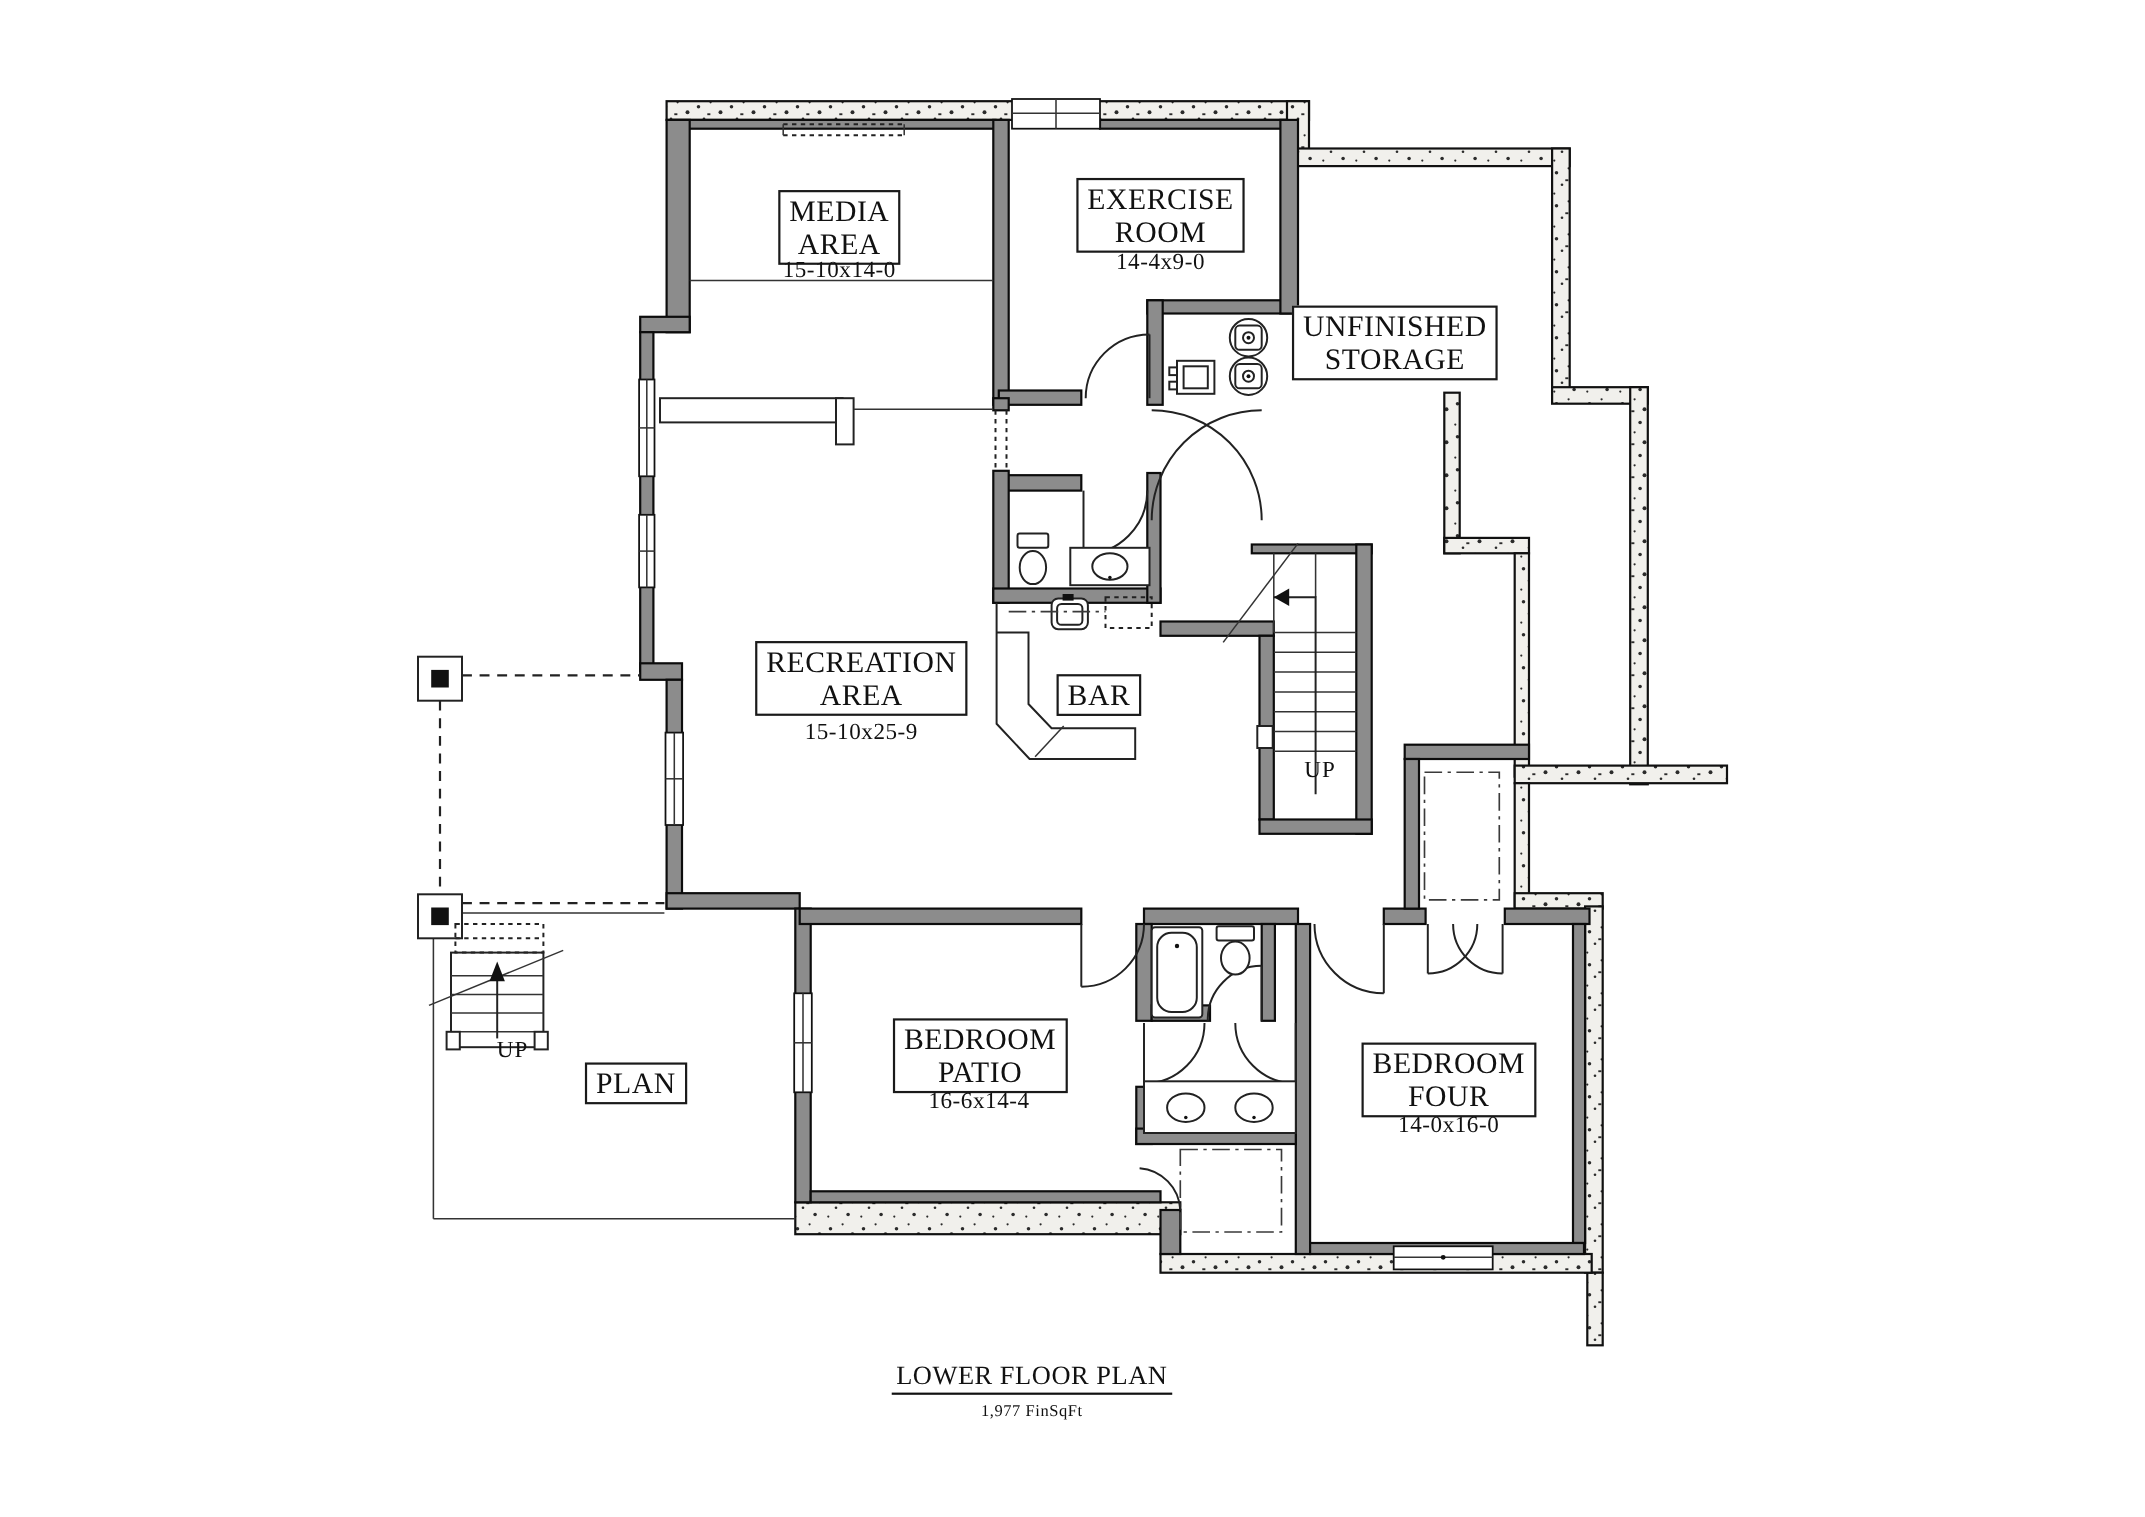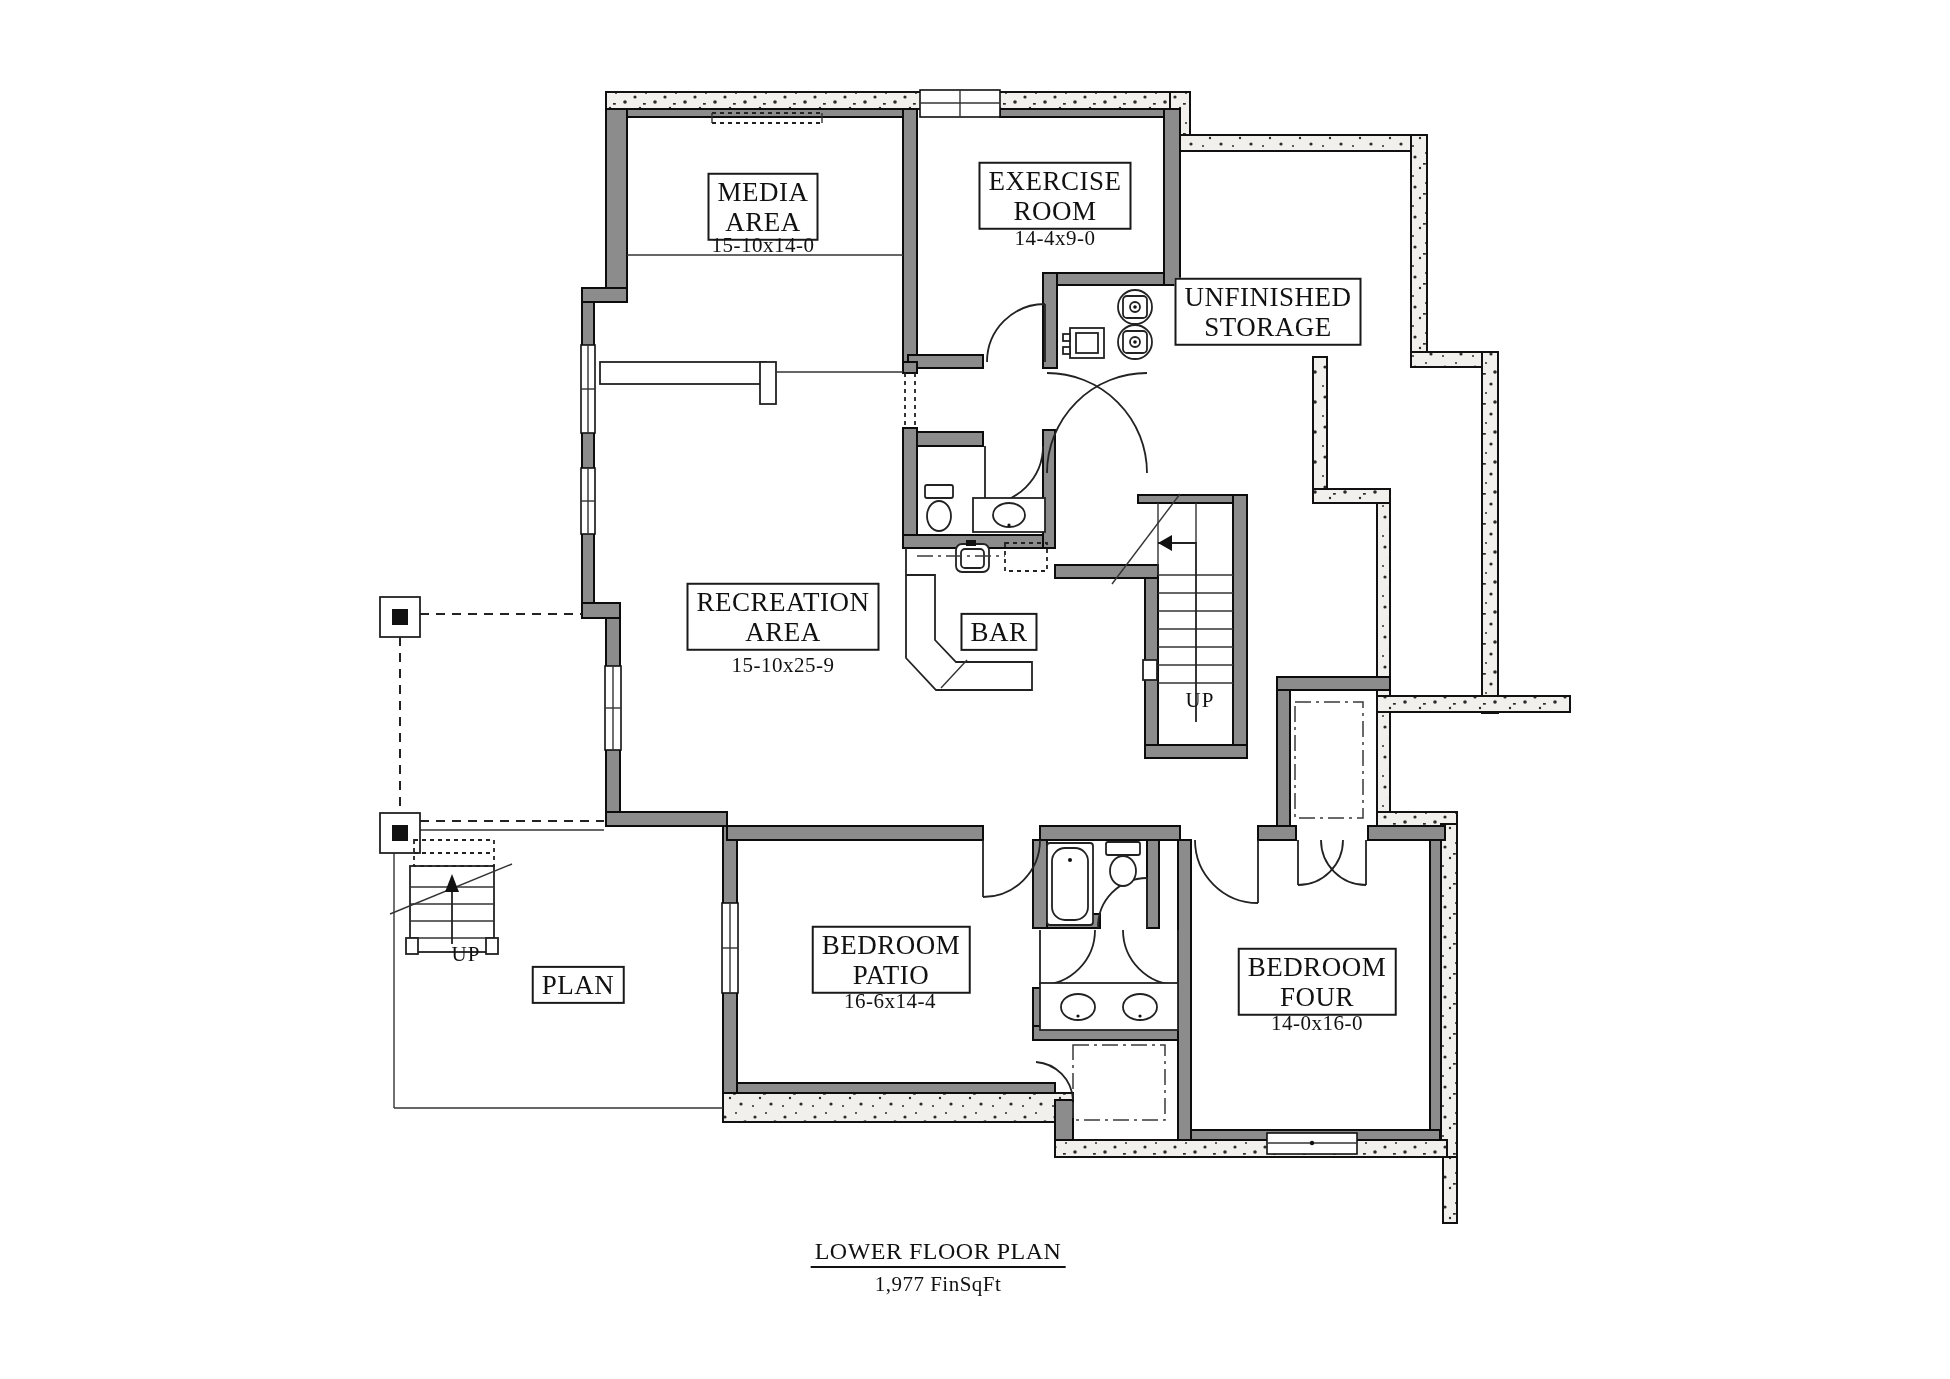--- a/index.html
+++ b/index.html
@@ -18,21 +18,21 @@
   .arc{fill:none;stroke:#222;stroke-width:1.8;}
   .win{fill:#ffffff;stroke:#111;stroke-width:1.6;}
   .blk{fill:#111;}
   
   .rlabel{position:absolute;transform:translate(-50%,-50%);border:2px solid #1a1a1a;background:#fff;
           font-size:27px;line-height:1.12;padding:2px 8px;text-align:center;letter-spacing:.5px;white-space:nowrap;}
   .dim{position:absolute;transform:translate(-50%,-50%);font-size:21px;letter-spacing:.5px;white-space:nowrap;}
   .up{position:absolute;transform:translate(-50%,-50%);font-size:21px;letter-spacing:1px;text-align:right;}
   .ttl{position:absolute;transform:translate(-50%,-50%);font-size:24px;letter-spacing:.5px;
        border-bottom:2px solid #111;padding:0 4px 1px 4px;white-space:nowrap;}
-  .sub{position:absolute;transform:translate(-50%,-50%);font-size:21px;letter-spacing:.5px;white-space:nowrap;}
+  .sub{position:absolute;transform:translate(-50%,-50%);font-size:15px;letter-spacing:.5px;white-space:nowrap;}
 </style>
 </head>
 <body>
 
 <div class="stage">
 
 <svg width="1950" height="1379" viewBox="0 0 1950 1379">
   <defs>
     <pattern id="stip" width="30" height="30" patternUnits="userSpaceOnUse">
       <rect width="30" height="30" fill="#f1f0ec"></rect>

